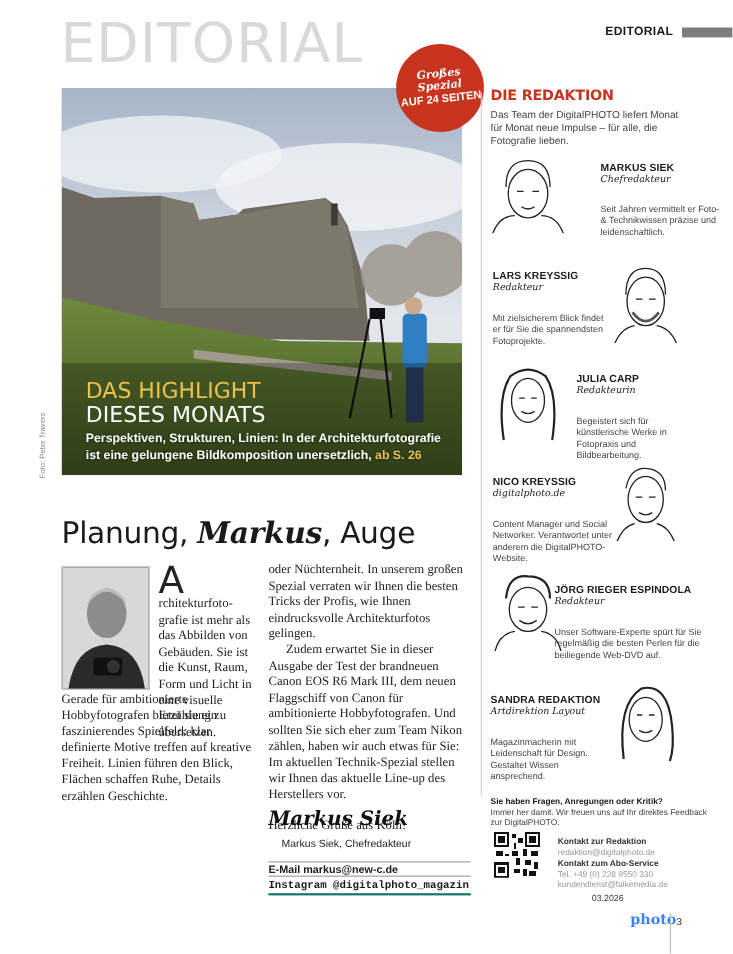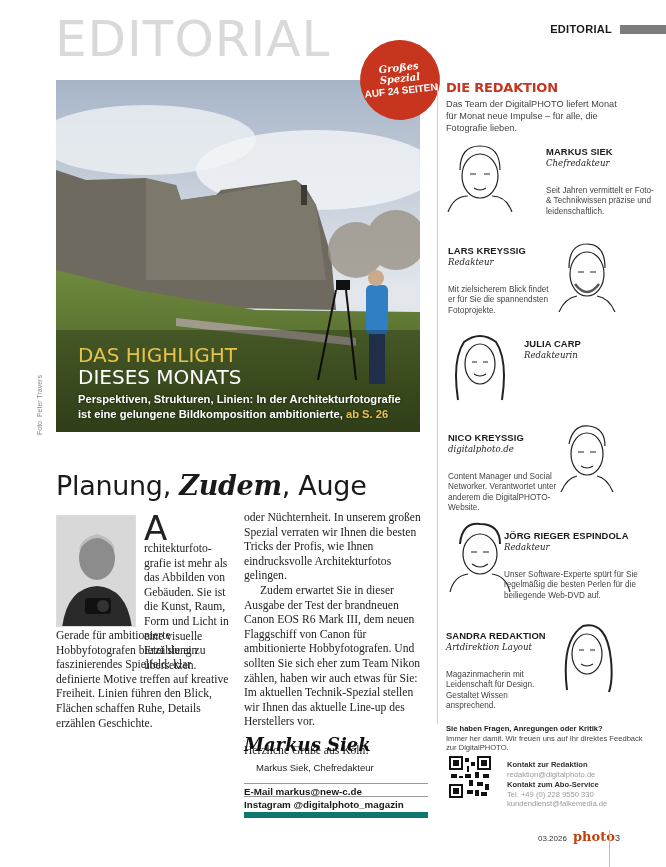--- a/index.html
+++ b/index.html
@@ -51,22 +51,22 @@
 
   .portrait { position: absolute; width: 68px; height: 72px; }
 
   .fb-q { position: absolute; left: 446px; top: 724px; font-size: 7.6px; font-weight: 700; }
   .fb-t { position: absolute; left: 446px; top: 734px; width: 200px; font-size: 7.6px; line-height: 9.4px; color: #444; }
   .qr { position: absolute; left: 449px; top: 756px; width: 42px; height: 42px; }
   .ct { position: absolute; left: 507px; font-size: 7.6px; line-height: 9.6px; }
   .ct .h { font-weight: 700; color: #333; }
   .ct .v { color: #999; }
 
-  .footer-date { position: absolute; left: 538px; top: 834px; font-size: 8px; color: #333; }
-  .footer-logo { position: absolute; left: 573px; top: 829px; font-family: "DejaVu Serif", serif; font-weight: 700; font-size: 13px; color: #c2410c; }
+  .footer-date { position: absolute; left: 538px; top: 812px; font-size: 8px; color: #333; }
+  .footer-logo { position: absolute; left: 573px; top: 829px; font-family: "DejaVu Serif", serif; font-weight: 700; font-size: 13px; color: #3b82f6; }
   .footer-sep { position: absolute; left: 609px; top: 830px; width: 1px; height: 37px; background: #bbb; }
   .footer-page { position: absolute; left: 615px; top: 833px; font-size: 9px; color: #333; }
 </style>
 </head>
 <body>
 
 <div class="big-title">EDITORIAL</div>
 <div class="run-head">
   <span class="lbl">EDITORIAL</span>
   <span class="bar"></span>
@@ -101,33 +101,33 @@
     <line x1="290" y1="210" x2="300" y2="300" stroke="#111" stroke-width="2"></line>
     <rect x="280" y="200" width="14" height="10" fill="#111"></rect>
     <rect x="310" y="205" width="22" height="50" rx="5" fill="#2f7fc4"></rect>
     <circle cx="320" cy="198" r="8" fill="#caa98c"></circle>
     <rect x="313" y="254" width="16" height="50" fill="#2c3e62"></rect>
     <rect x="0" y="250" width="364" height="102" fill="#000" opacity="0.25"></rect>
   </svg>
   <div class="hero-text">
     <div class="hero-h1">DAS HIGHLIGHT</div>
     <div class="hero-h2">DIESES MONATS</div>
-    <div class="hero-sub"><span>Perspektiven, Strukturen, Linien: In der Architekturfotografie ist eine gelungene Bildkomposition ambitionierte, </span><span class="ref">ab S. 26</span></div>
+    <div class="hero-sub"><span>Perspektiven, Strukturen, Linien: In der Architekturfotografie ist eine gelungene Bildkomposition unersetzlich, </span><span class="ref">ab S. 26</span></div>
   </div>
 </div>
 <div class="credit">Foto: Peter Travers</div>
 
 <div class="badge">
   <div class="l1">Großes Spezial</div>
   <div class="l2">AUF 24 SEITEN</div>
 </div>
 
 <div class="vdivider"></div>
 
-<div class="headline"><span>Planung, </span><em>Zudem</em><span>, Auge</span></div>
+<div class="headline"><span>Planung, </span><em>Markus</em><span>, Auge</span></div>
 
 <div class="author-photo">
   <svg width="80" height="112" viewBox="0 0 80 112">
     <rect width="80" height="112" fill="#d8d8d8"></rect>
     <ellipse cx="40" cy="42" rx="18" ry="22" fill="#8c8c8c"></ellipse>
     <path d="M22 34 Q40 10 58 34 Q56 22 40 18 Q24 22 22 34Z" fill="#bdbdbd"></path>
     <path d="M5 112 Q10 72 40 70 Q70 72 75 112Z" fill="#2a2a2a"></path>
     <rect x="28" y="82" width="26" height="16" rx="3" fill="#111"></rect>
     <circle cx="46" cy="90" r="6" fill="#333"></circle>
   </svg>
@@ -140,21 +140,21 @@
   <p>Gerade für ambitionierte Hobbyfotografen bietet sie ein faszinierendes Spielfeld: klar definierte Motive treffen auf kreative Freiheit. Linien führen den Blick, Flächen schaffen Ruhe, Details erzählen Geschichte.</p>
 </div>
 <div class="body-text col2">
   <p>oder Nüchternheit. In unserem großen Spezial verraten wir Ihnen die besten Tricks der Profis, wie Ihnen eindrucksvolle Architekturfotos gelingen.</p>
   <p class="indent">Zudem erwartet Sie in dieser Ausgabe der Test der brandneuen Canon EOS R6 Mark III, dem neuen Flaggschiff von Canon für ambitionierte Hobbyfotografen. Und sollten Sie sich eher zum Team Nikon zählen, haben wir auch etwas für Sie: Im aktuellen Technik-Spezial stellen wir Ihnen das aktuelle Line-up des Herstellers vor.</p>
   <p class="greet">Herzliche Grüße aus Köln!</p>
 </div>
 <div class="sig">Markus Siek</div>
 <div class="sig-name">Markus Siek, Chefredakteur</div>
 <div class="contact-line" style="top:783px">E-Mail markus@new-c.de</div>
-<div class="contact-line" style="top:796px; border-bottom:6px solid #0f766e; padding-bottom:2px;">Instagram @digitalphoto_magazin</div>
+<div class="contact-line" style="top:796px; border-bottom:2px solid #0f766e; padding-bottom:2px;font-family:Liberation Mono, monospace;">Instagram @digitalphoto_magazin</div>
 
 <div class="red-title">DIE REDAKTION</div>
 <div class="red-intro">Das Team der DigitalPHOTO liefert Monat für Monat neue Impulse – für alle, die Fotografie lieben.</div>
 
 <svg class="portrait" style="left:446px; top:140px" viewBox="0 0 68 72">
     <g fill="none" stroke="#222" stroke-width="1.2">
       <path d="M14 30 Q14 6 34 6 Q54 6 54 30"></path>
       <ellipse cx="34" cy="36" rx="18" ry="22"></ellipse>
       <path d="M24 34 h6 M38 34 h6"></path>
       <path d="M28 48 Q34 52 40 48"></path>
@@ -211,20 +211,21 @@
   <div class="desc">Seit Jahren vermittelt er Foto- &amp; Technikwissen präzise und leidenschaftlich.</div>
 </div>
 <div class="member" style="left:448px; top:245px">
   <div class="nm">LARS KREYSSIG</div>
   <div class="role">Redakteur</div>
   <div class="desc">Mit zielsicherem Blick findet er für Sie die spannendsten Fotoprojekte.</div>
 </div>
 <div class="member" style="left:524px; top:338px">
   <div class="nm">JULIA CARP</div>
   <div class="role">Redakteurin</div>
+  <div class="desc">Begeistert sich für künstlerische Werke in Fotopraxis und Bildbearbeitung.</div>
 </div>
 <div class="member" style="left:448px; top:432px">
   <div class="nm">NICO KREYSSIG</div>
   <div class="role">digitalphoto.de</div>
   <div class="desc">Content Manager und Social Networker. Verantwortet unter anderem die DigitalPHOTO-Website.</div>
 </div>
 <div class="member" style="left:504px; top:530px; width:150px">
   <div class="nm">JÖRG RIEGER ESPINDOLA</div>
   <div class="role">Redakteur</div>
   <div class="desc">Unser Software-Experte spürt für Sie regelmäßig die besten Perlen für die beiliegende Web-DVD auf.</div>

